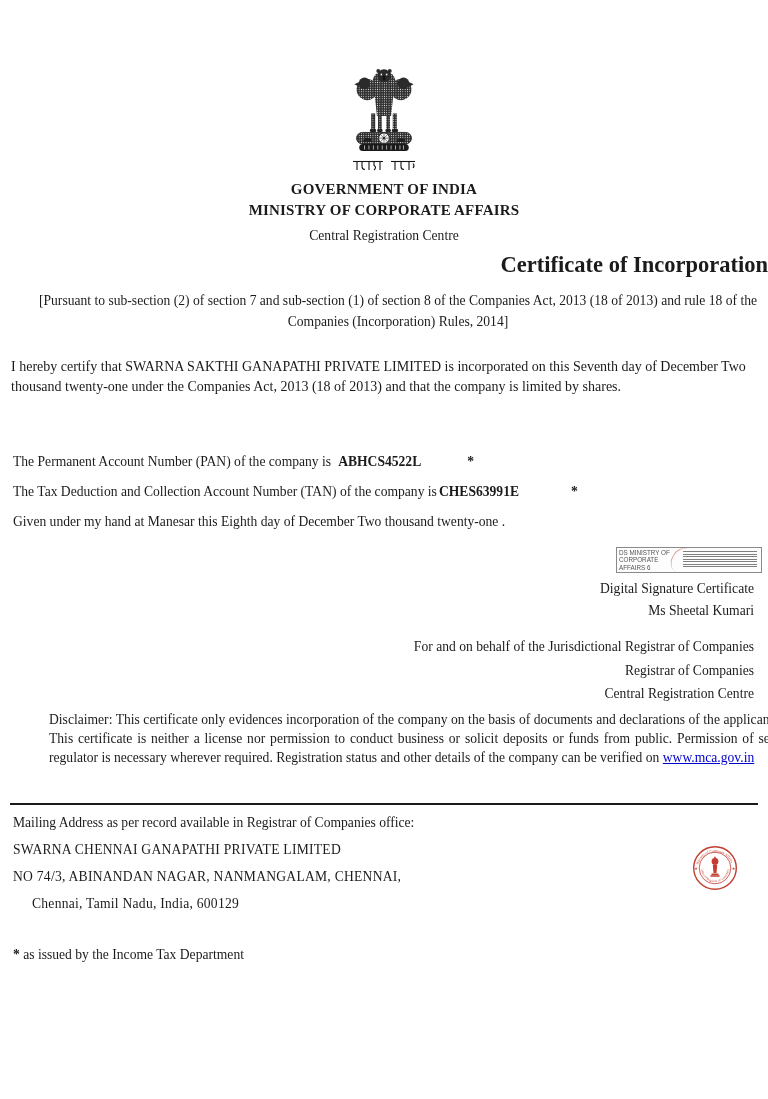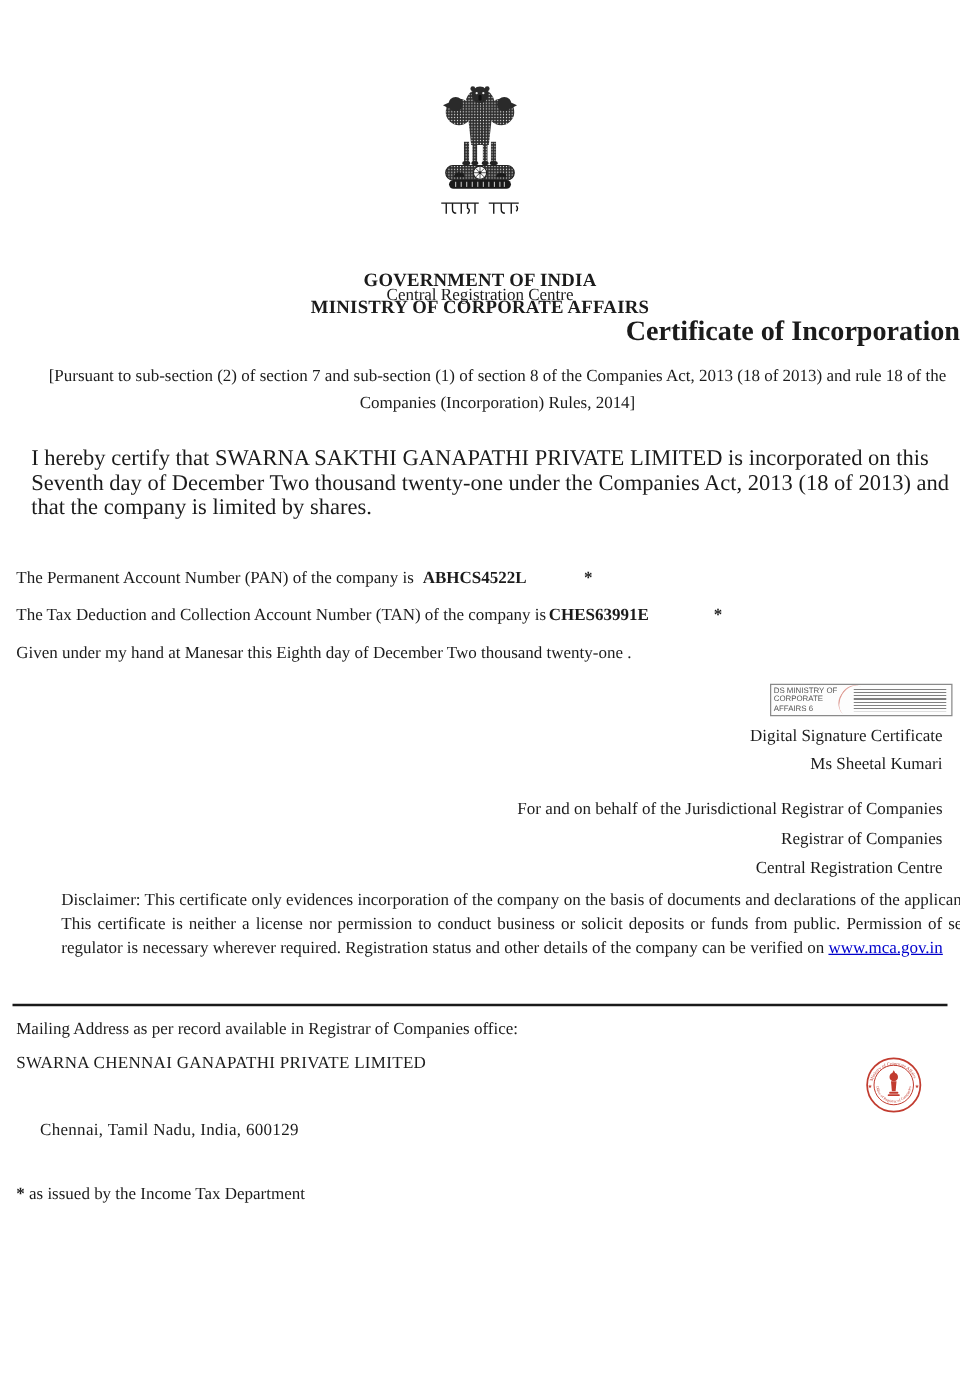--- a/index.html
+++ b/index.html
@@ -3,25 +3,25 @@
 <meta charset="utf-8">
 <style>
   html,body{margin:0;padding:0;background:#fff;}
   .page{
     position:relative;width:768px;height:1099px;background:#ffffff;
     font-family:"Liberation Serif","DejaVu Serif",serif;color:#1b1b1b;
     overflow:hidden;
   }
   .abs{position:absolute;}
   .centered{left:0;width:768px;text-align:center;}
-  .hdr{font-size:15px;font-weight:bold;letter-spacing:0.2px;margin-top:36px;}
+  .hdr{font-size:15px;font-weight:bold;letter-spacing:0.2px;}
   .sub{font-size:13.6px;}
   .doc-title{font-size:22.5px;font-weight:bold;text-align:right;}
   .pursuant{left:28px;width:740px;text-align:center;font-size:13.6px;line-height:21px;}
-  .para{left:25px;width:742px;font-size:18px;line-height:19.5px;}
+  .para{left:11px;width:742px;font-size:14px;line-height:19.5px;}
   .line{left:13px;width:742px;font-size:13.6px;}
   .val{font-weight:bold;}
   .star{font-weight:bold;}
   .right-block{right:14px;text-align:left;font-size:13.6px;}
   .disclaimer{left:18px;width:742px;font-size:13.6px;line-height:18.8px;text-align:justify;margin-left:31px;}
   .mca-link{color:#0000cc;text-decoration:underline;cursor:pointer;}
   .rule{left:10px;width:748px;height:2.4px;background:#1a1a1a;}
   .mail{left:13px;font-size:13.6px;letter-spacing:0.25px;}
   .sigbox{
     left:616px;top:547px;width:146px;height:26px;border:1px solid #8a8a8a;
@@ -162,20 +162,21 @@
   <div class="abs right-block" style="top:686px;">Central Registration Centre</div>
 
   <div class="abs disclaimer" style="top:711px;">
     <span>Disclaimer: This certificate only evidences incorporation of the company on the basis of documents and declarations of the applicant(s). This certificate is neither a license nor permission to conduct business or solicit deposits or funds from public. Permission of sector regulator is necessary wherever required. Registration status and other details of the company can be verified on </span><a class="mca-link">www.mca.gov.in</a>
   </div>
 
   <div class="abs rule" style="top:803px;"></div>
 
   <div class="abs mail" style="top:815px;letter-spacing:0;">Mailing Address as per record available in Registrar of Companies office:</div>
   <div class="abs mail" style="top:842px;">SWARNA CHENNAI GANAPATHI PRIVATE LIMITED</div>
+  <div class="abs mail" style="top:869px;">NO 74/3, ABINANDAN NAGAR, NANMANGALAM, CHENNAI,</div>
   <div class="abs mail" style="top:896px;margin-left:19px;">Chennai, Tamil Nadu, India, 600129</div>
 
   <div class="abs stamp-wrap">
     <svg width="46" height="46" viewBox="0 0 46 46">
       <defs>
         <path id="arcTop" d="M5.5,24.5 A17.5,17.5 0 1 1 40.5,24.5"></path>
         <path id="arcBot" d="M9,23 A14,14 0 0 0 37,23"></path>
       </defs>
       <circle cx="23" cy="23" r="21.3" fill="none" stroke="#c23c30" stroke-width="1.4"></circle>
       <circle cx="23" cy="23" r="15.8" fill="none" stroke="#c23c30" stroke-width="0.8"></circle>

